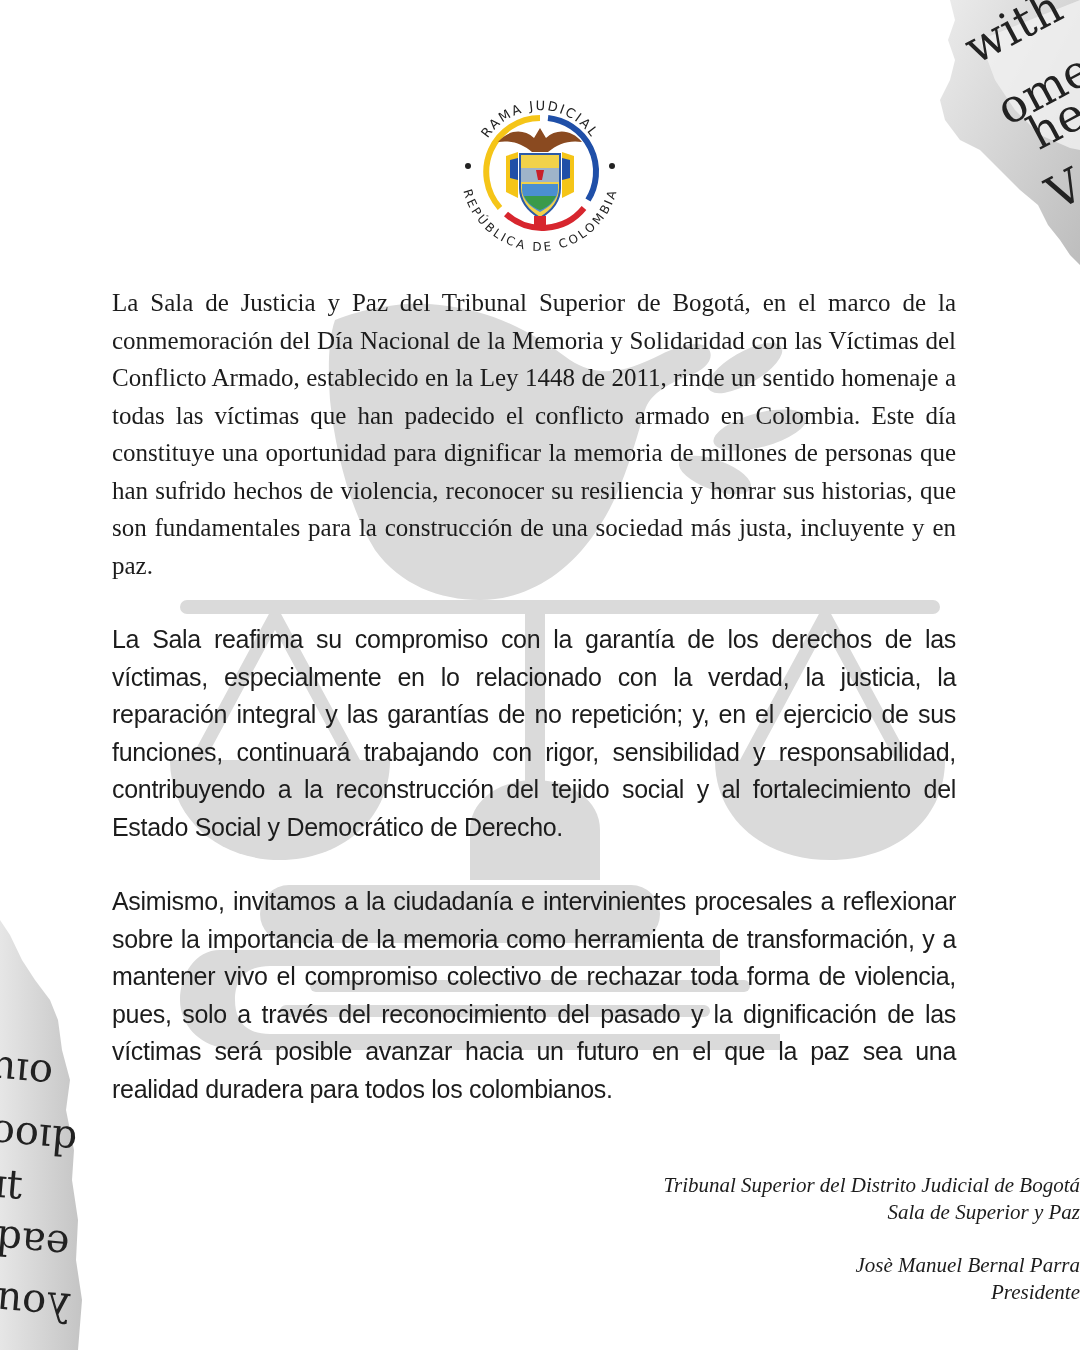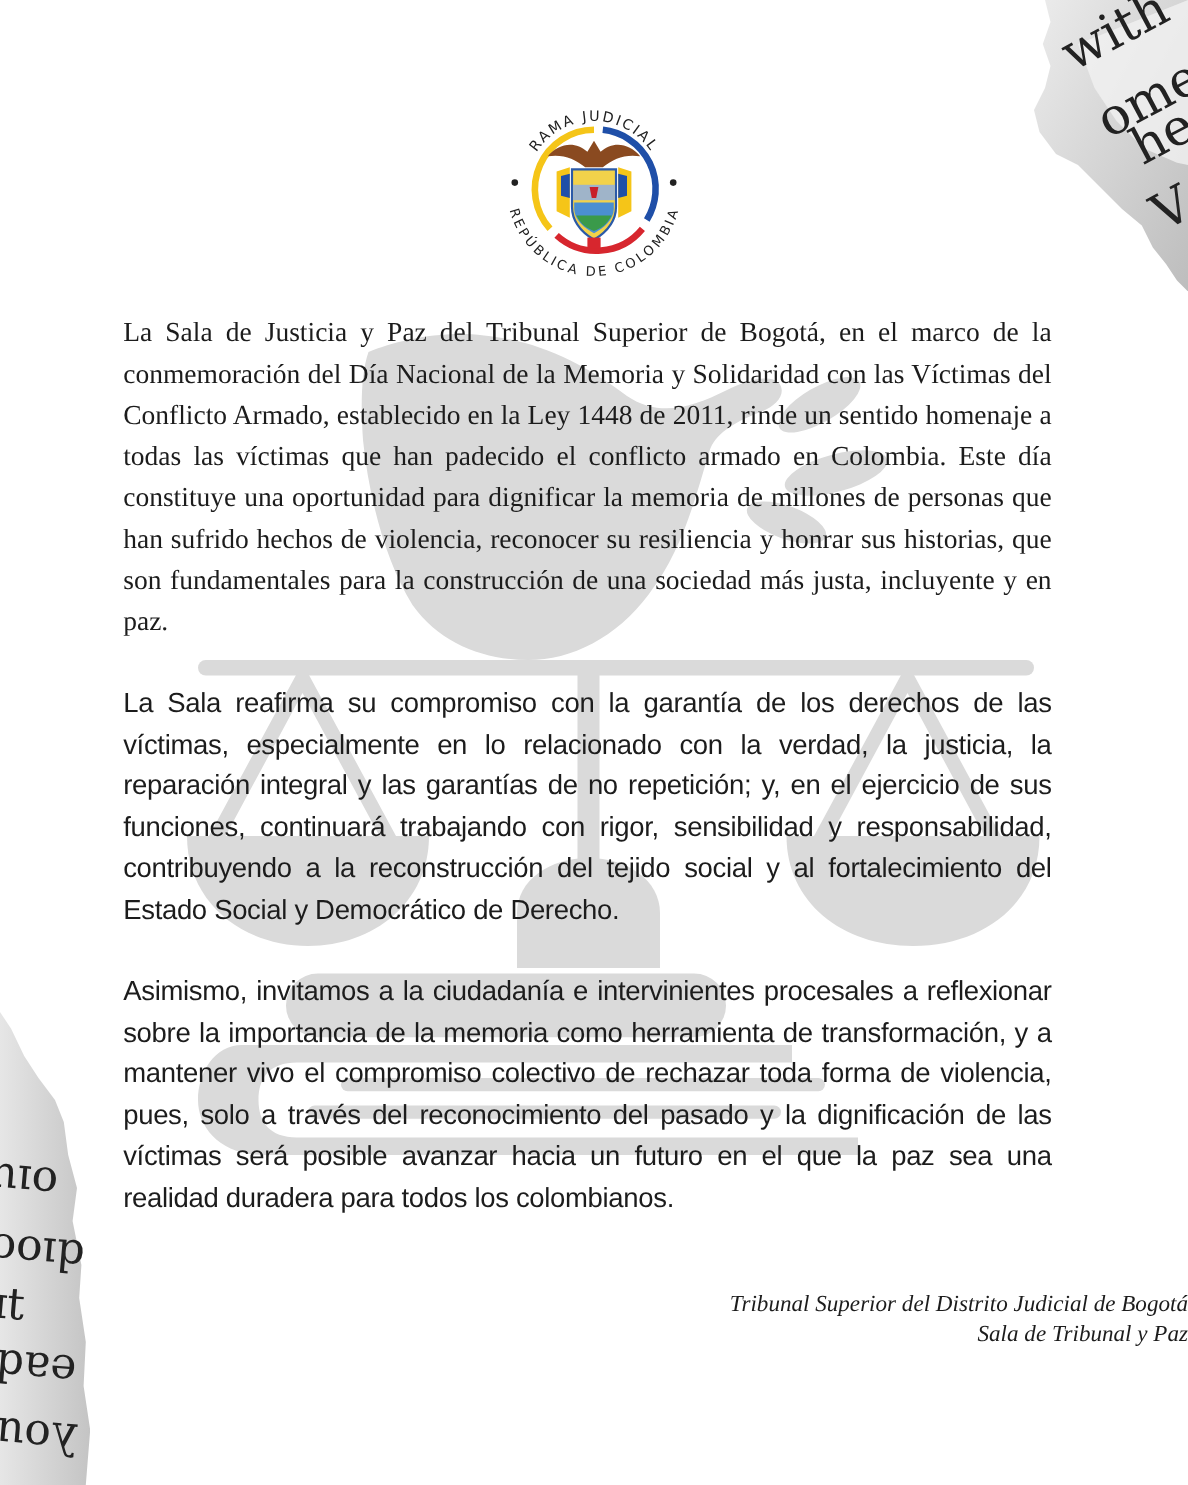--- a/index.html
+++ b/index.html
@@ -154,17 +154,19 @@
   </div>
 
   <div class="body-text">
     <p>La Sala de Justicia y Paz del Tribunal Superior de Bogotá, en el marco de la conmemoración del Día Nacional de la Memoria y Solidaridad con las Víctimas del Conflicto Armado, establecido en la Ley 1448 de 2011, rinde un sentido homenaje a todas las víctimas que han padecido el conflicto armado en Colombia. Este día constituye una oportunidad para dignificar la memoria de millones de personas que han sufrido hechos de violencia, reconocer su resiliencia y honrar sus historias, que son fundamentales para la construcción de una sociedad más justa, incluyente y en paz.</p>
     <p class="narrow">La Sala reafirma su compromiso con la garantía de los derechos de las víctimas, especialmente en lo relacionado con la verdad, la justicia, la reparación integral y las garantías de no repetición; y, en el ejercicio de sus funciones, continuará trabajando con rigor, sensibilidad y responsabilidad, contribuyendo a la reconstrucción del tejido social y al fortalecimiento del Estado Social y Democrático de Derecho.</p>
     <p class="narrow">Asimismo, invitamos a la ciudadanía e intervinientes procesales a reflexionar sobre la importancia de la memoria como herramienta de transformación, y a mantener vivo el compromiso colectivo de rechazar toda forma de violencia, pues, solo a través del reconocimiento del pasado y la dignificación de las víctimas será posible avanzar hacia un futuro en el que la paz sea una realidad duradera para todos los colombianos.</p>
   </div>
 
   <div class="signature">
     <div>Tribunal Superior del Distrito Judicial de Bogotá</div>
-    <div>Sala de Tribunal y Paz</div>
+    <div>Sala de Superior y Paz</div>
     <div class="gap"></div>
+    <div>Josè Manuel Bernal Parra</div>
+    <div>Presidente</div>
   </div>
 
 </div>
 
 </body></html>

